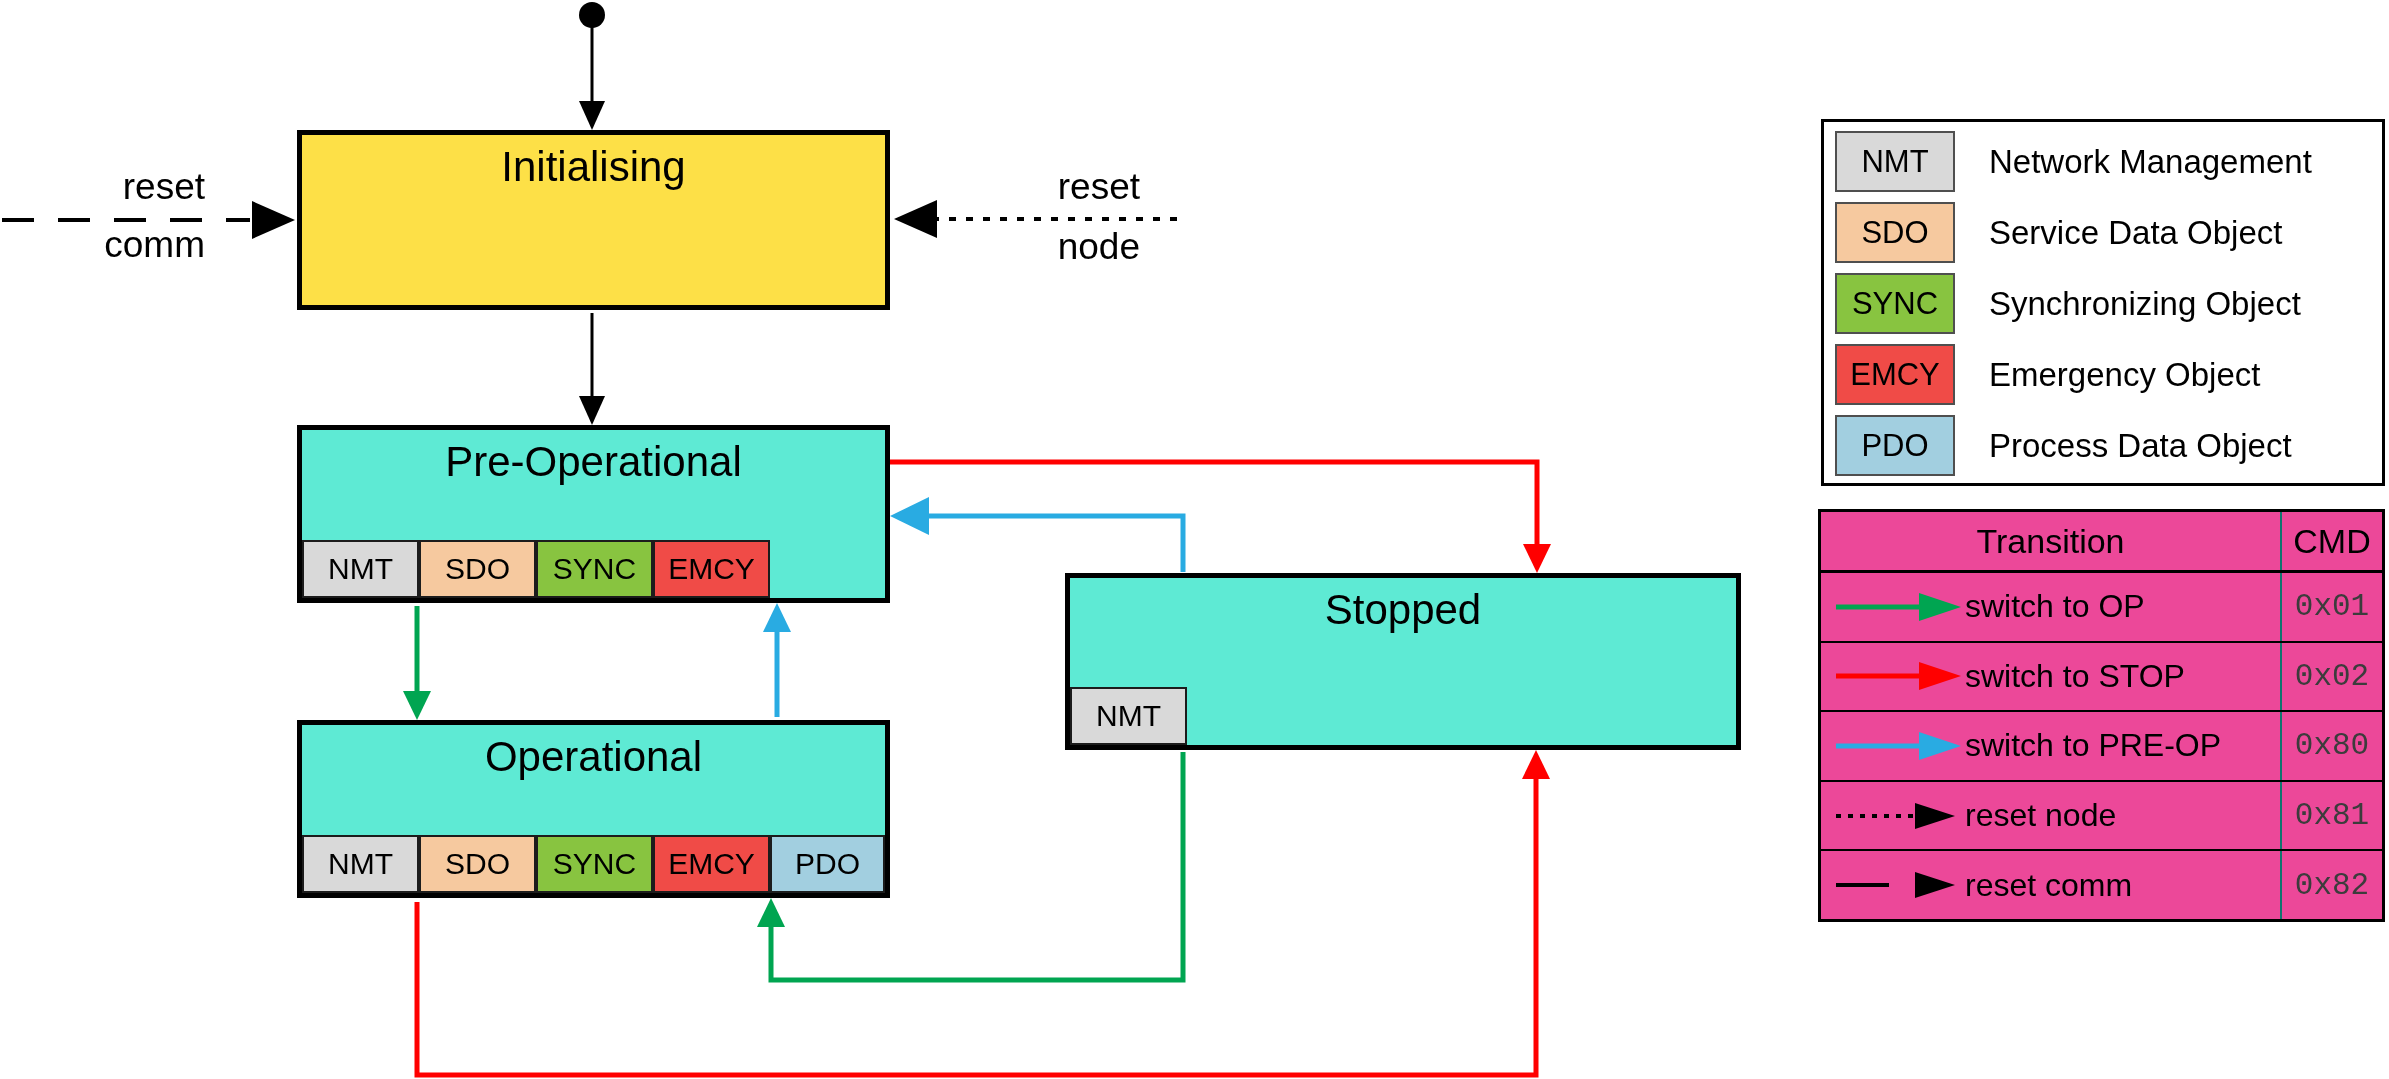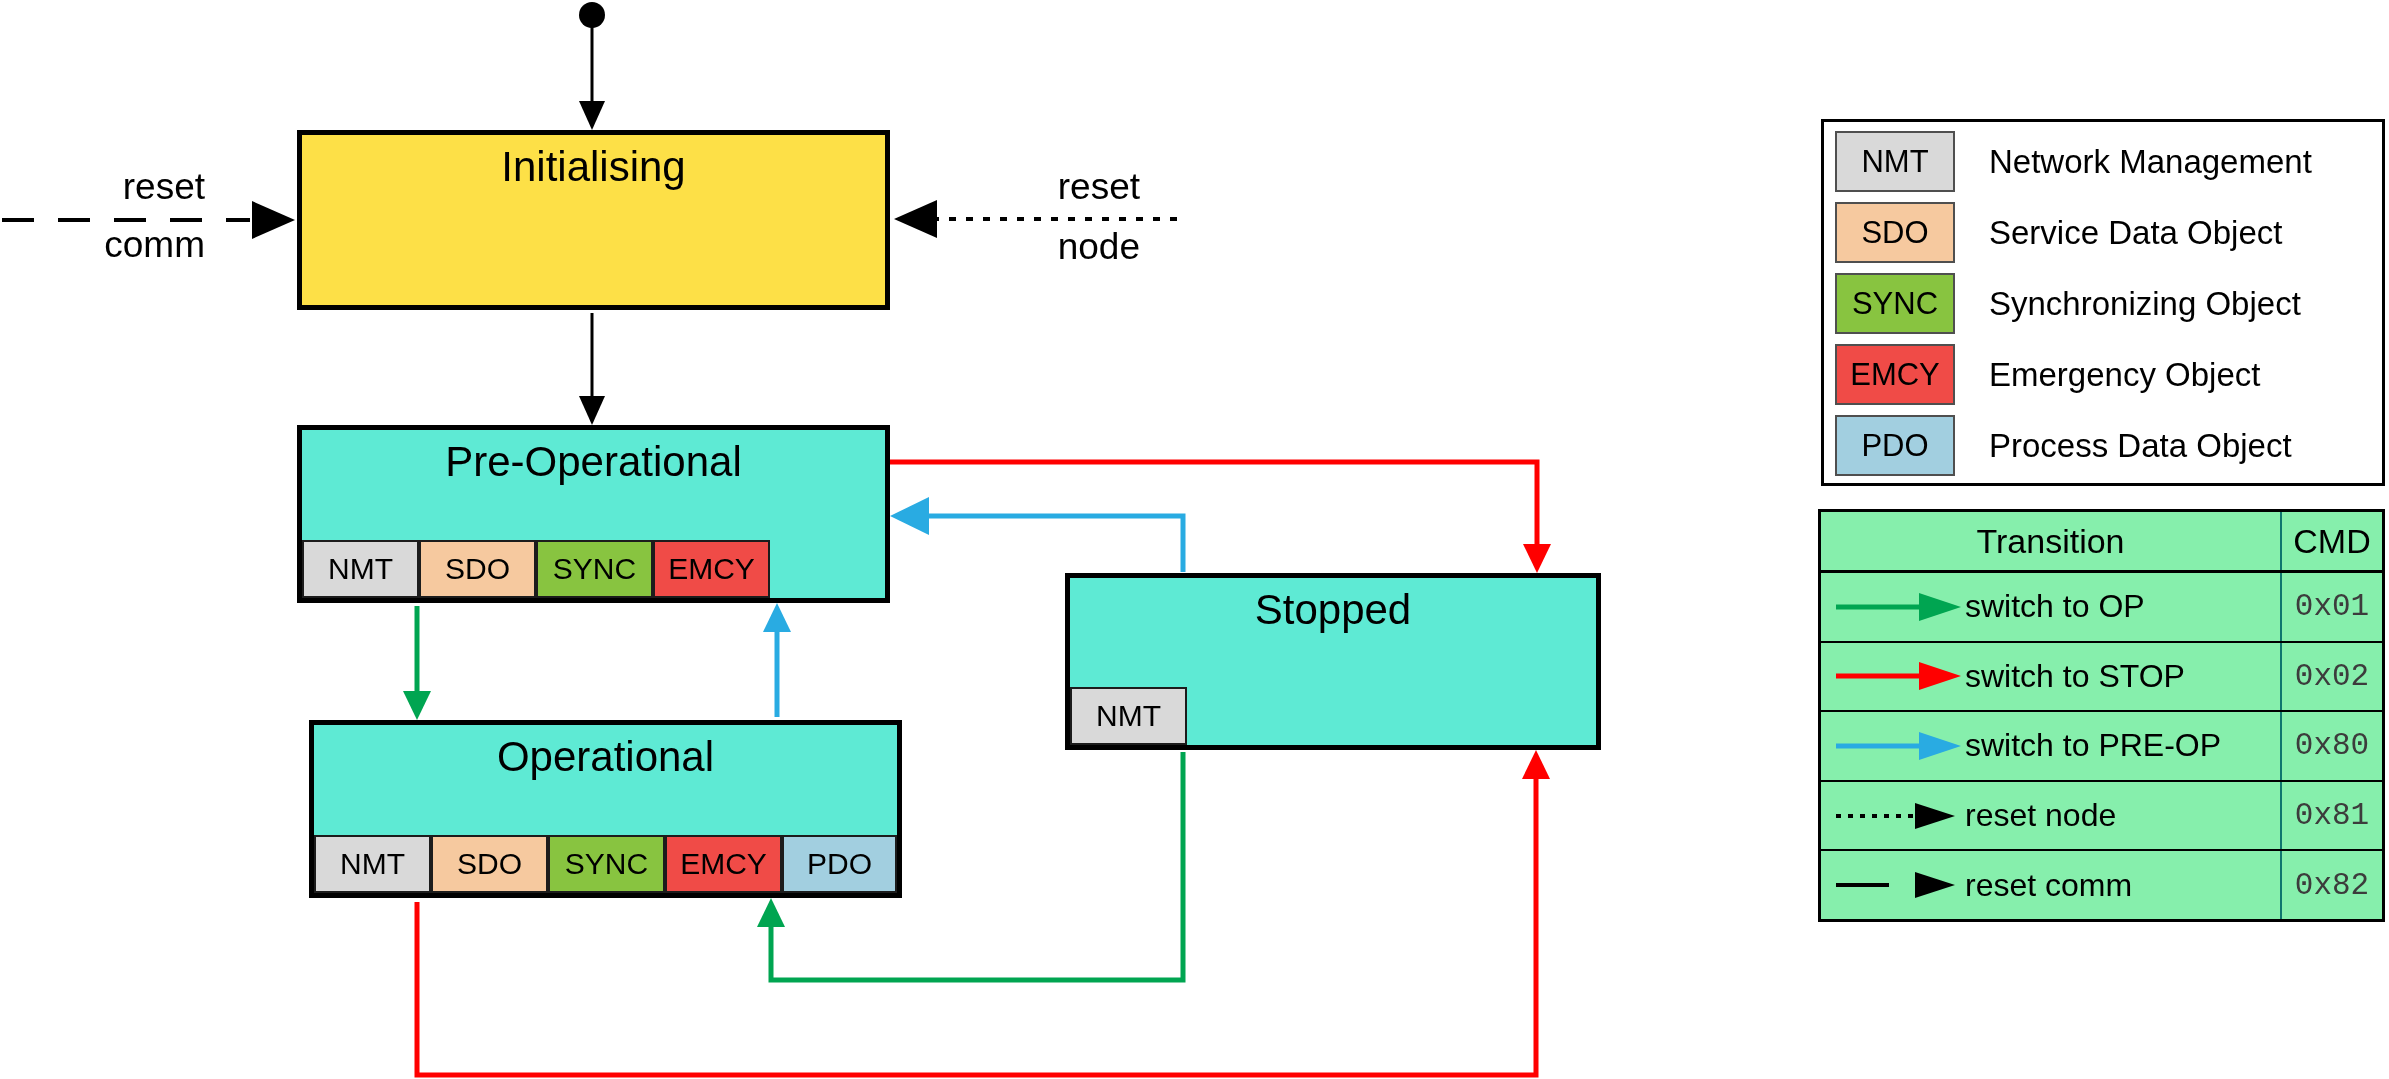--- a/index.html
+++ b/index.html
@@ -3,43 +3,43 @@
 <meta charset="utf-8">
 <style>
   html,body{margin:0;padding:0;background:#fff;}
   .canvas{position:relative;width:2389px;height:1079px;background:#ffffff;
           font-family:"Liberation Sans",sans-serif;color:#000;overflow:hidden;}
   #svg-layer{position:absolute;left:0;top:0;width:2389px;height:1079px;pointer-events:none;}
 
   .state{position:absolute;border:5px solid #000;box-sizing:border-box;background:#5eead4;overflow:hidden;}
   #state-initialising{left:297px;top:130px;width:593px;height:180px;}
   #state-preop{left:297px;top:425px;width:593px;height:178px;}
-  #state-operational{left:297px;top:720px;width:593px;height:178px;margin-left:12px;}
-  #state-stopped{left:1065px;top:573px;width:536px;height:177px;}
+  #state-operational{left:297px;top:720px;width:593px;height:178px;}
+  #state-stopped{left:1065px;top:573px;width:676px;height:177px;}
   .state-title{position:absolute;top:8px;left:0;right:0;text-align:center;font-size:42px;}
 
   .tab{position:absolute;bottom:0;height:58px;width:117px;box-sizing:border-box;
        border:2px solid #1c1c1c;display:flex;align-items:center;justify-content:center;font-size:30px;}
   .tab.p0{left:0;} .tab.p1{left:117px;} .tab.p2{left:234px;} .tab.p3{left:351px;} .tab.p4{left:468px;width:115px;}
 
   .ext-label{position:absolute;width:160px;text-align:right;font-size:37px;line-height:1;}
   #reset-comm-line1{left:45px;top:168px;}
   #reset-comm-line2{left:45px;top:226px;}
   #reset-node-line1{left:980px;top:168px;}
   #reset-node-line2{left:980px;top:228px;}
 
   #legend{position:absolute;left:1821px;top:119px;width:564px;height:367px;border:3px solid #000;
           box-sizing:border-box;display:flex;flex-direction:column;padding:9px 0 0 11px;gap:10px;background:#fff;}
   .legend-row{display:flex;align-items:center;height:61px;flex:none;}
   .chip{width:120px;height:61px;box-sizing:border-box;border:2px solid #4f4f4f;flex:none;
         display:flex;align-items:center;justify-content:center;font-size:31px;}
   .legend-desc{margin-left:34px;font-size:33px;white-space:nowrap;text-align:right;}
 
   #cmd-table{position:absolute;left:1818px;top:509px;width:567px;height:413px;border:3px solid #000;
-             box-sizing:border-box;display:flex;flex-direction:column;background:#86efac;}
+             box-sizing:border-box;display:flex;flex-direction:column;background:#ec4899;}
   .thead{display:flex;height:58px;flex:none;border-bottom:3px solid #000;}
   .th-transition{flex:1;display:flex;align-items:center;justify-content:center;font-size:34px;}
   .td-cmd,.th-cmd{width:100px;flex:none;border-left:2px solid #0f766e;display:flex;align-items:center;justify-content:center;}
   .th-cmd{font-size:34px;}
   .trow{display:flex;flex:1;}
   .trow + .trow{border-top:2px solid #000;}
   .td-transition{flex:1;display:flex;align-items:center;padding-left:12px;font-size:32px;}
   .td-cmd{font-family:"Liberation Mono","DejaVu Sans Mono",monospace;font-size:31px;color:#3c3c3c;}
   .arrow-ic{flex:none;}
 </style>

